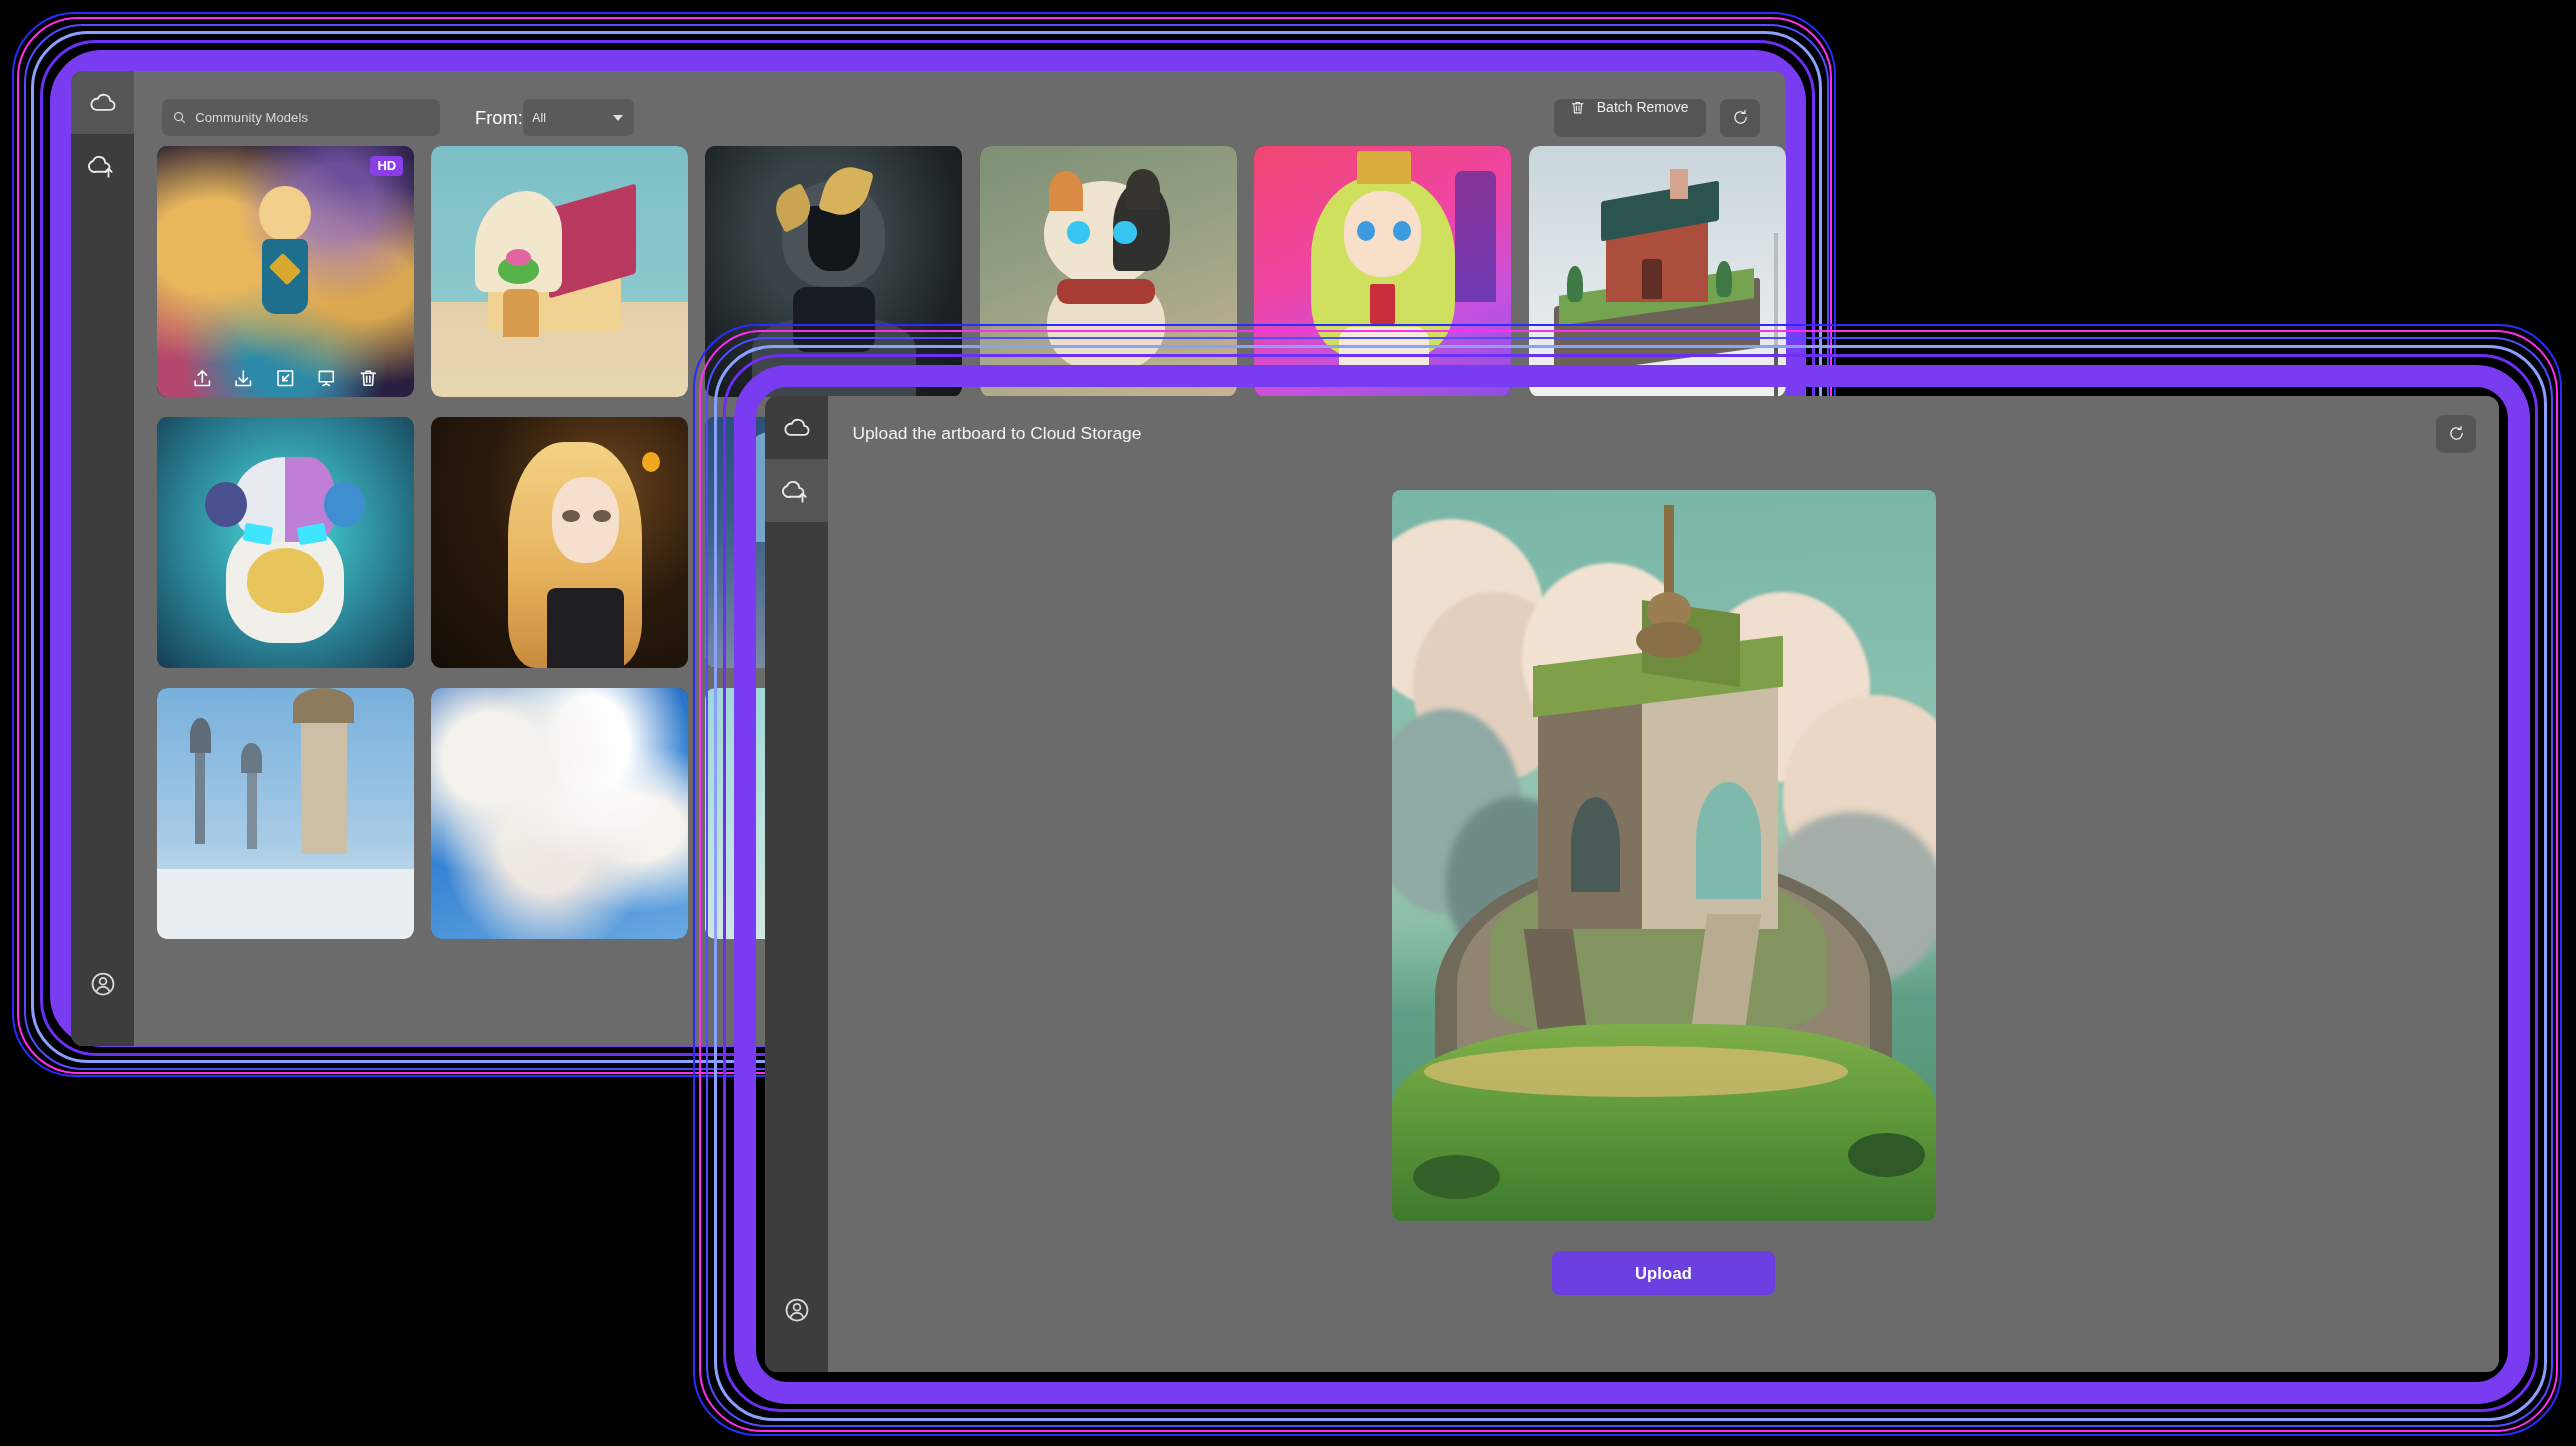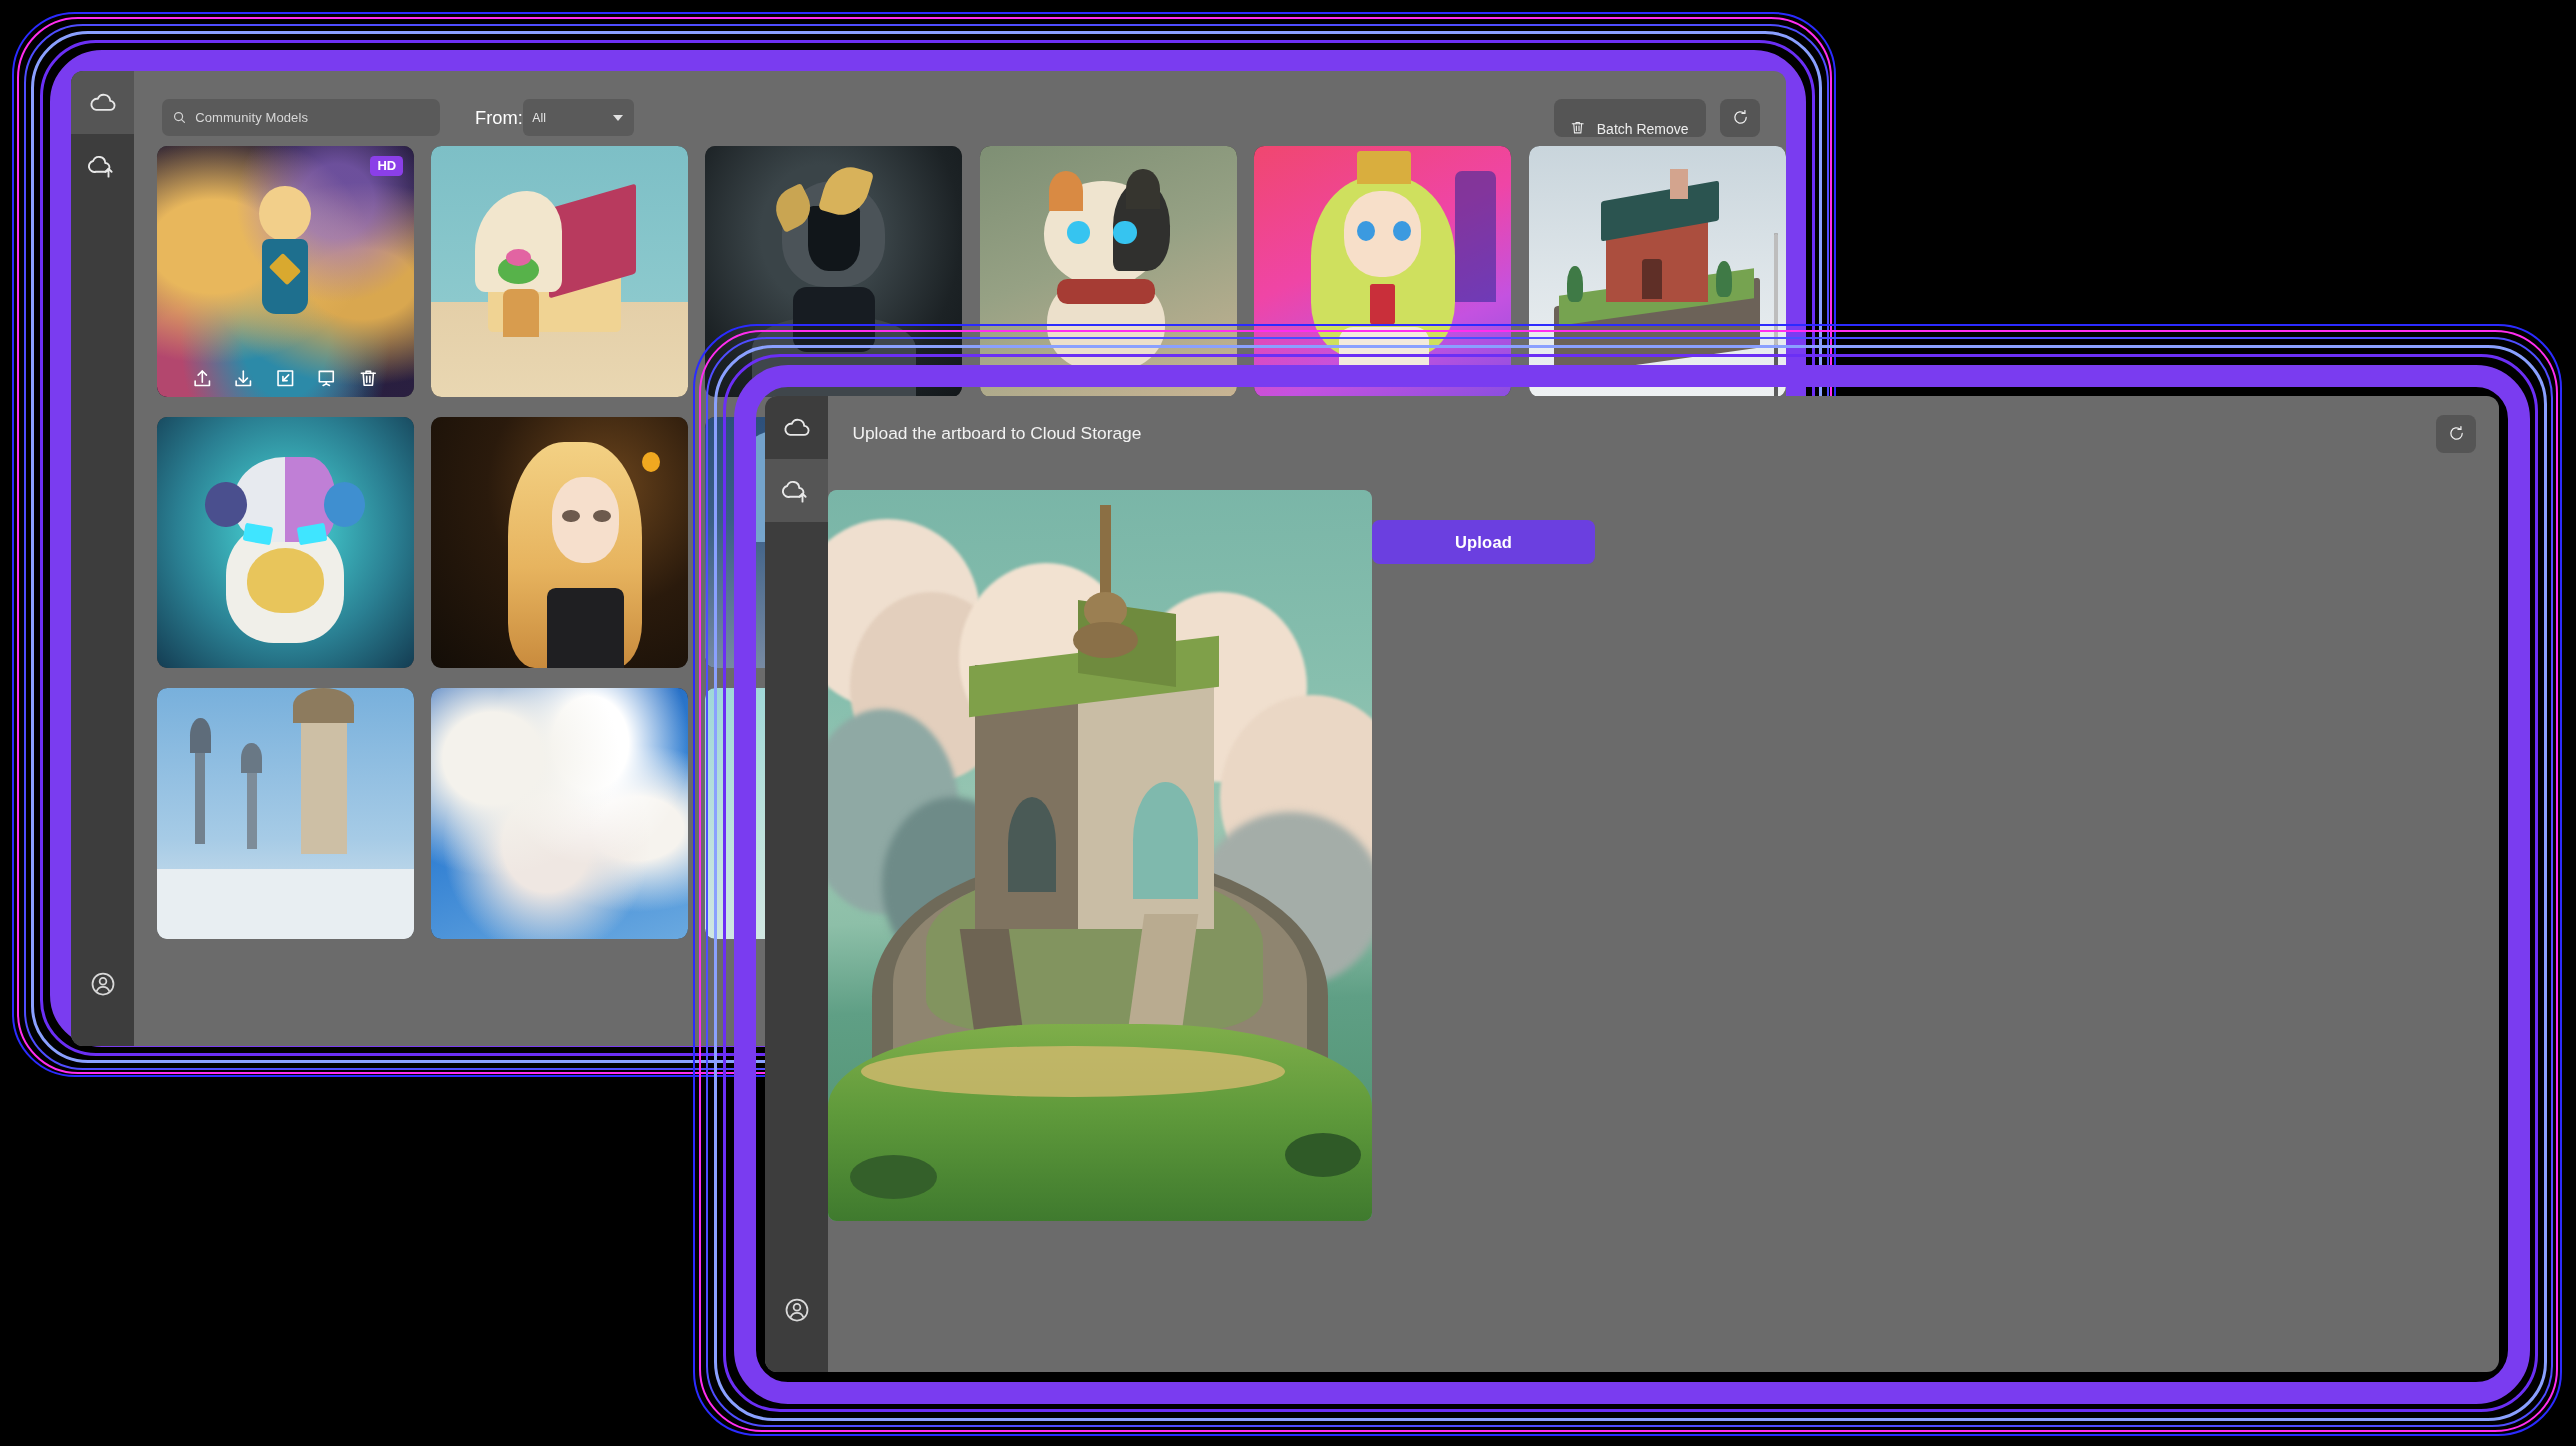--- a/index.html
+++ b/index.html
@@ -61,21 +61,21 @@
     width: 111px; height: 37px; background: #5a5a5a; border-radius: 6.1px;
     display: flex; align-items: center; padding: 0 9.6px; position: relative;
   }
   .select-val { color: #e6e6e6; font-size: 12.2px; }
   .caret { position:absolute; right: 10.4px; top: 50%; transform: translateY(-50%);
     width: 0; height: 0; border-left: 5.2px solid transparent; border-right: 5.2px solid transparent;
     border-top: 6.1px solid #e2e2e2; }
 
   .tb-right { margin-left: auto; display: flex; align-items: center; gap: 14px; }
   .btn-batch {
-    height: 38px; background: #555555; border-radius: 7.8px; display: flex; align-items: flex-end;
+    height: 38px; background: #555555; border-radius: 7.8px; display: flex; align-items: flex-start;
     gap: 10px; padding: 0 17.4px 0 15px; color: #ededed; font-size: 14px; white-space: nowrap;
   }
   .btn-batch .tico { width: 17.4px; height: 17.4px; }
   .btn-batch .tico svg { width: 17.4px; height: 17.4px; display:block; }
   .btn-refresh {
     width: 40px; height: 38px; background: #555555; border-radius: 7.8px;
     display: flex; align-items: center; justify-content: center;
   }
   .btn-refresh svg { width: 19px; height: 19px; display: block; }
 
@@ -117,21 +117,21 @@
   }
 
   
   .modal-head {
     position: absolute; left: 0; right: 0; top: 0; height: 75px;
     display: flex; align-items: center; padding: 0 22.6px 0 24.4px;
   }
   .modal-title { color: #f2f2f2; font-size: 17.4px; }
   .modal-stage {
     position: absolute; left: 0; right: 0; top: 75px; bottom: 0;
-    display: flex; flex-direction: row; 
+    display: flex; flex-direction: column; align-items: center;
     padding-top: 19px;
   }
   .preview {
     width: 544px; height: 731px; border-radius: 8.7px; overflow: hidden;
     position: relative; background: #78a89c;
   }
   .upload-btn {
     margin-top: 30px; width: 223px; height: 44px; border-radius: 7.8px;
     background: #6b3fe0; color: #fff; font-size: 16.5px; font-weight: 700;
     display: flex; align-items: center; justify-content: center; letter-spacing: 0.2px;

